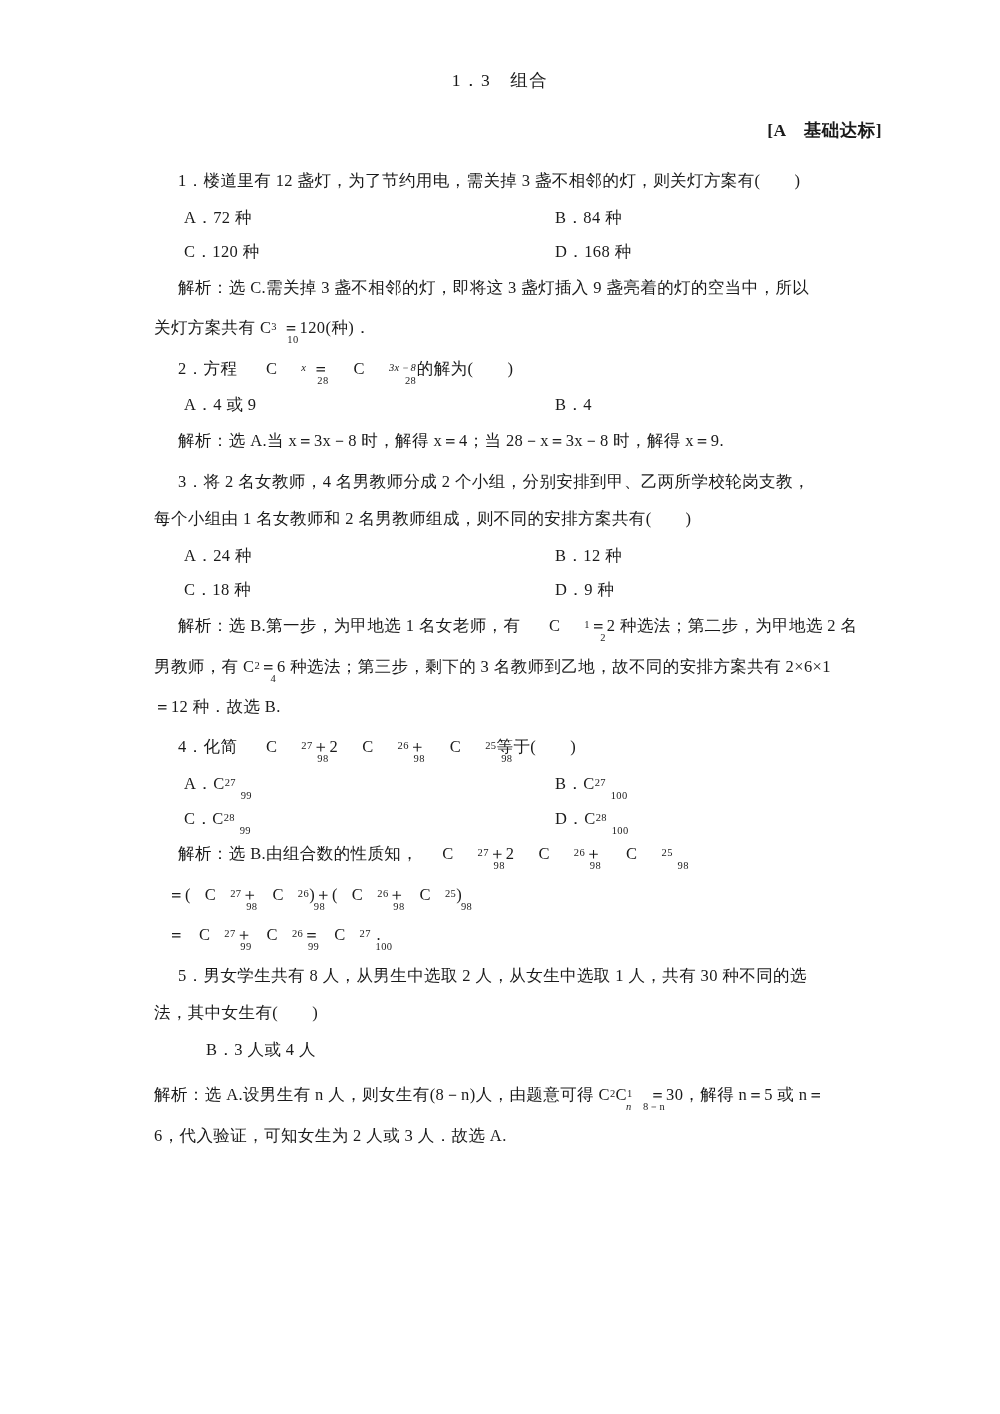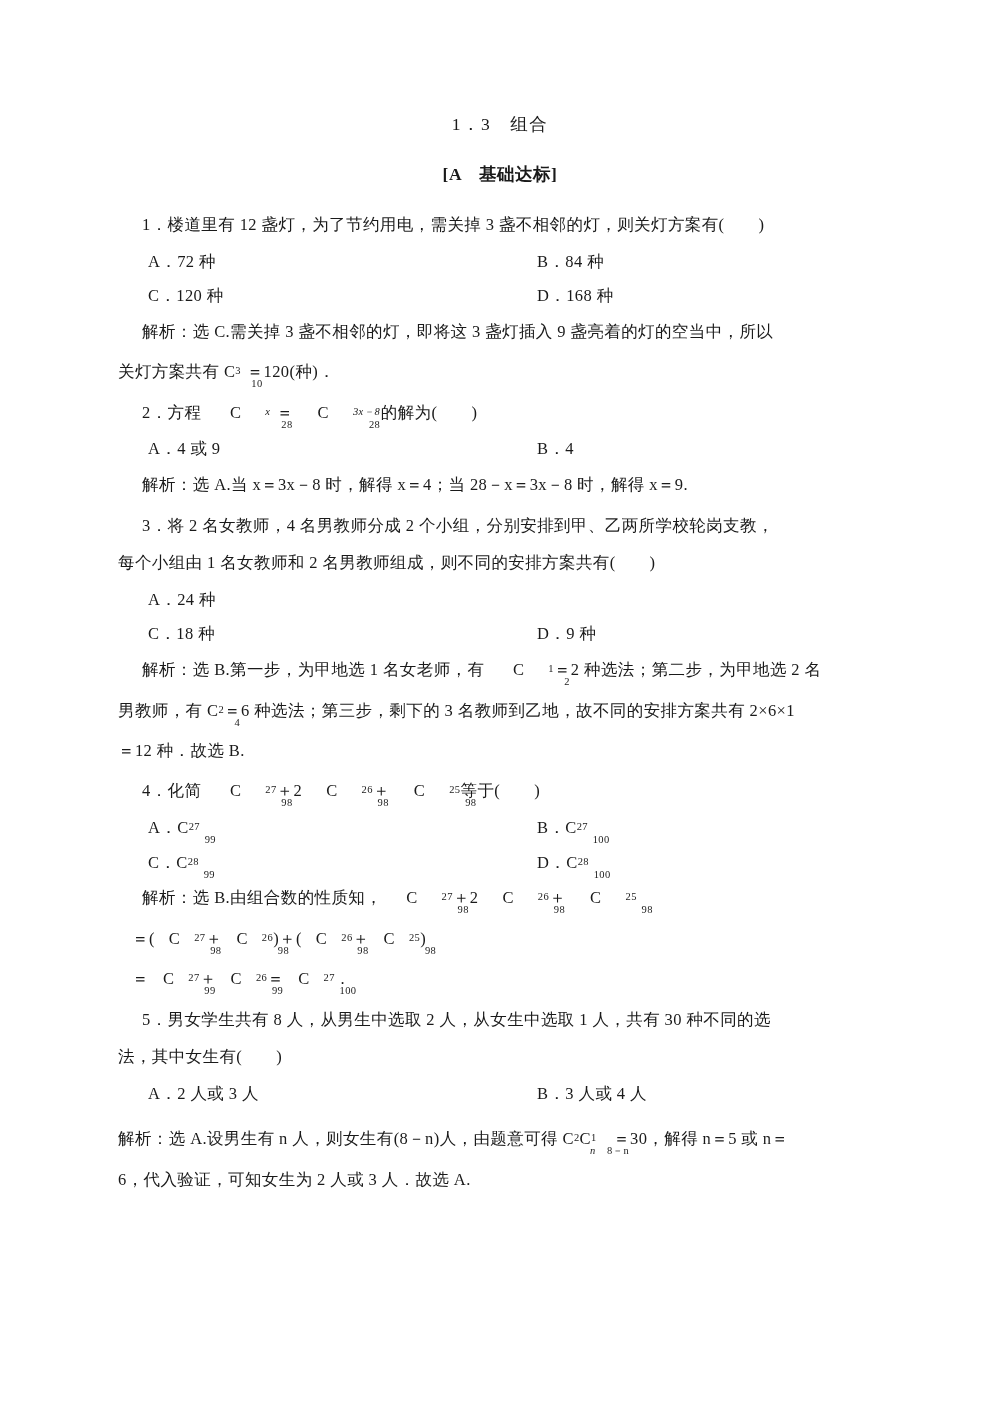--- a/index.html
+++ b/index.html
@@ -12,32 +12,32 @@
     height: 1414px;
     font-family: "Liberation Serif", "DejaVu Serif", serif;
     color: #1a1a1a;
     position: relative;
     overflow: hidden;
   }
   .page {
     width: 1000px;
     height: 1414px;
     box-sizing: border-box;
-    padding: 112px 118px 0 118px;
+    padding: 68px 118px 0 118px;
     position: relative;
   }
   .doc-title {
     text-align: center;
     font-size: 17.5px;
     letter-spacing: 1.5px;
     margin: 0 0 26px 0;
     font-weight: 400;
   }
   .section-head {
-    text-align: center;
+    text-align: right;
     font-size: 17.5px;
     font-weight: bold;
     letter-spacing: 0.5px;
     margin: 0 0 26px 0;
   }
   .q-line {
     font-size: 16.5px;
     line-height: 1.55;
     margin: 0 0 12px 0;
     text-indent: 24px;
@@ -118,20 +118,21 @@
   }
   .ital {
     font-style: italic;
   }
   .gap {
     display: inline-block;
     width: 34px;
   }
   .q-block {
     margin-bottom: 0;
+    margin-left: 36px;
   }
 </style>
 </head>
 <body>
 
 <div class="page">
 
   <div class="doc-title">1．3　组合</div>
   <div class="section-head">[A　基础达标]</div>
 
@@ -168,20 +169,21 @@
     </div>
   </div>
 
   <div class="q-block">
     <div class="q-line">3．将 2 名女教师，4 名男教师分成 2 个小组，分别安排到甲、乙两所学校轮岗支教，</div>
     <div class="q-line cont">
       <span>每个小组由 1 名女教师和 2 名男教师组成，则不同的安排方案共有(</span><span class="gap"></span><span>)</span>
     </div>
     <div class="options">
       <div class="opt">A．24 种</div>
+      <div class="opt right">B．12 种</div>
     </div>
     <div class="options">
       <div class="opt">C．18 种</div>
       <div class="opt right">D．9 种</div>
     </div>
     <div class="sol-line">
       <span class="sol-label">解析：</span><span>选 B.第一步，为甲地选 1 名女老师，有 </span><span class="comb"><span class="base">C</span><span class="scripts"><span class="sup">1</span><span class="sub">2</span></span><span class="spacer">2</span></span><span>＝2 种选法；第二步，为甲地选 2 名</span>
     </div>
     <div class="sol-line cont">
       <span>男教师，有 </span><span class="comb"><span class="base">C</span><span class="scripts"><span class="sup">2</span><span class="sub">4</span></span><span class="spacer">4</span></span><span>＝6 种选法；第三步，剩下的 3 名教师到乙地，故不同的安排方案共有 2×6×1</span>
@@ -211,21 +213,20 @@
       <span>＝</span><span class="comb"><span class="base">C</span><span class="scripts"><span class="sup">27</span><span class="sub">99</span></span><span class="spacer">99</span></span><span>＋</span><span class="comb"><span class="base">C</span><span class="scripts"><span class="sup">26</span><span class="sub">99</span></span><span class="spacer">99</span></span><span>＝</span><span class="comb"><span class="base">C</span><span class="scripts"><span class="sup">27</span><span class="sub">100</span></span><span class="spacer">100</span></span><span>.</span>
     </div>
   </div>
 
   <div class="q-block">
     <div class="q-line">5．男女学生共有 8 人，从男生中选取 2 人，从女生中选取 1 人，共有 30 种不同的选</div>
     <div class="q-line cont">
       <span>法，其中女生有(</span><span class="gap"></span><span>)</span>
     </div>
     <div class="options">
-      <div class="opt">A．2 人或 3 人</div>
       <div class="opt right">B．3 人或 4 人</div>
     </div>
     <div class="options">
     </div>
     <div class="sol-line cont">
       <span class="sol-label">解析：</span><span>选 A.设男生有 n 人，则女生有(8－n)人，由题意可得 </span><span class="comb"><span class="base">C</span><span class="scripts"><span class="sup">2</span><span class="sub ital">n</span></span><span class="spacer">n</span></span><span class="comb"><span class="base">C</span><span class="scripts"><span class="sup">1</span><span class="sub">8－n</span></span><span class="spacer">8－n</span></span><span>＝30，解得 n＝5 或 n＝</span>
     </div>
     <div class="sol-line cont">6，代入验证，可知女生为 2 人或 3 人．故选 A.</div>
   </div>
 

